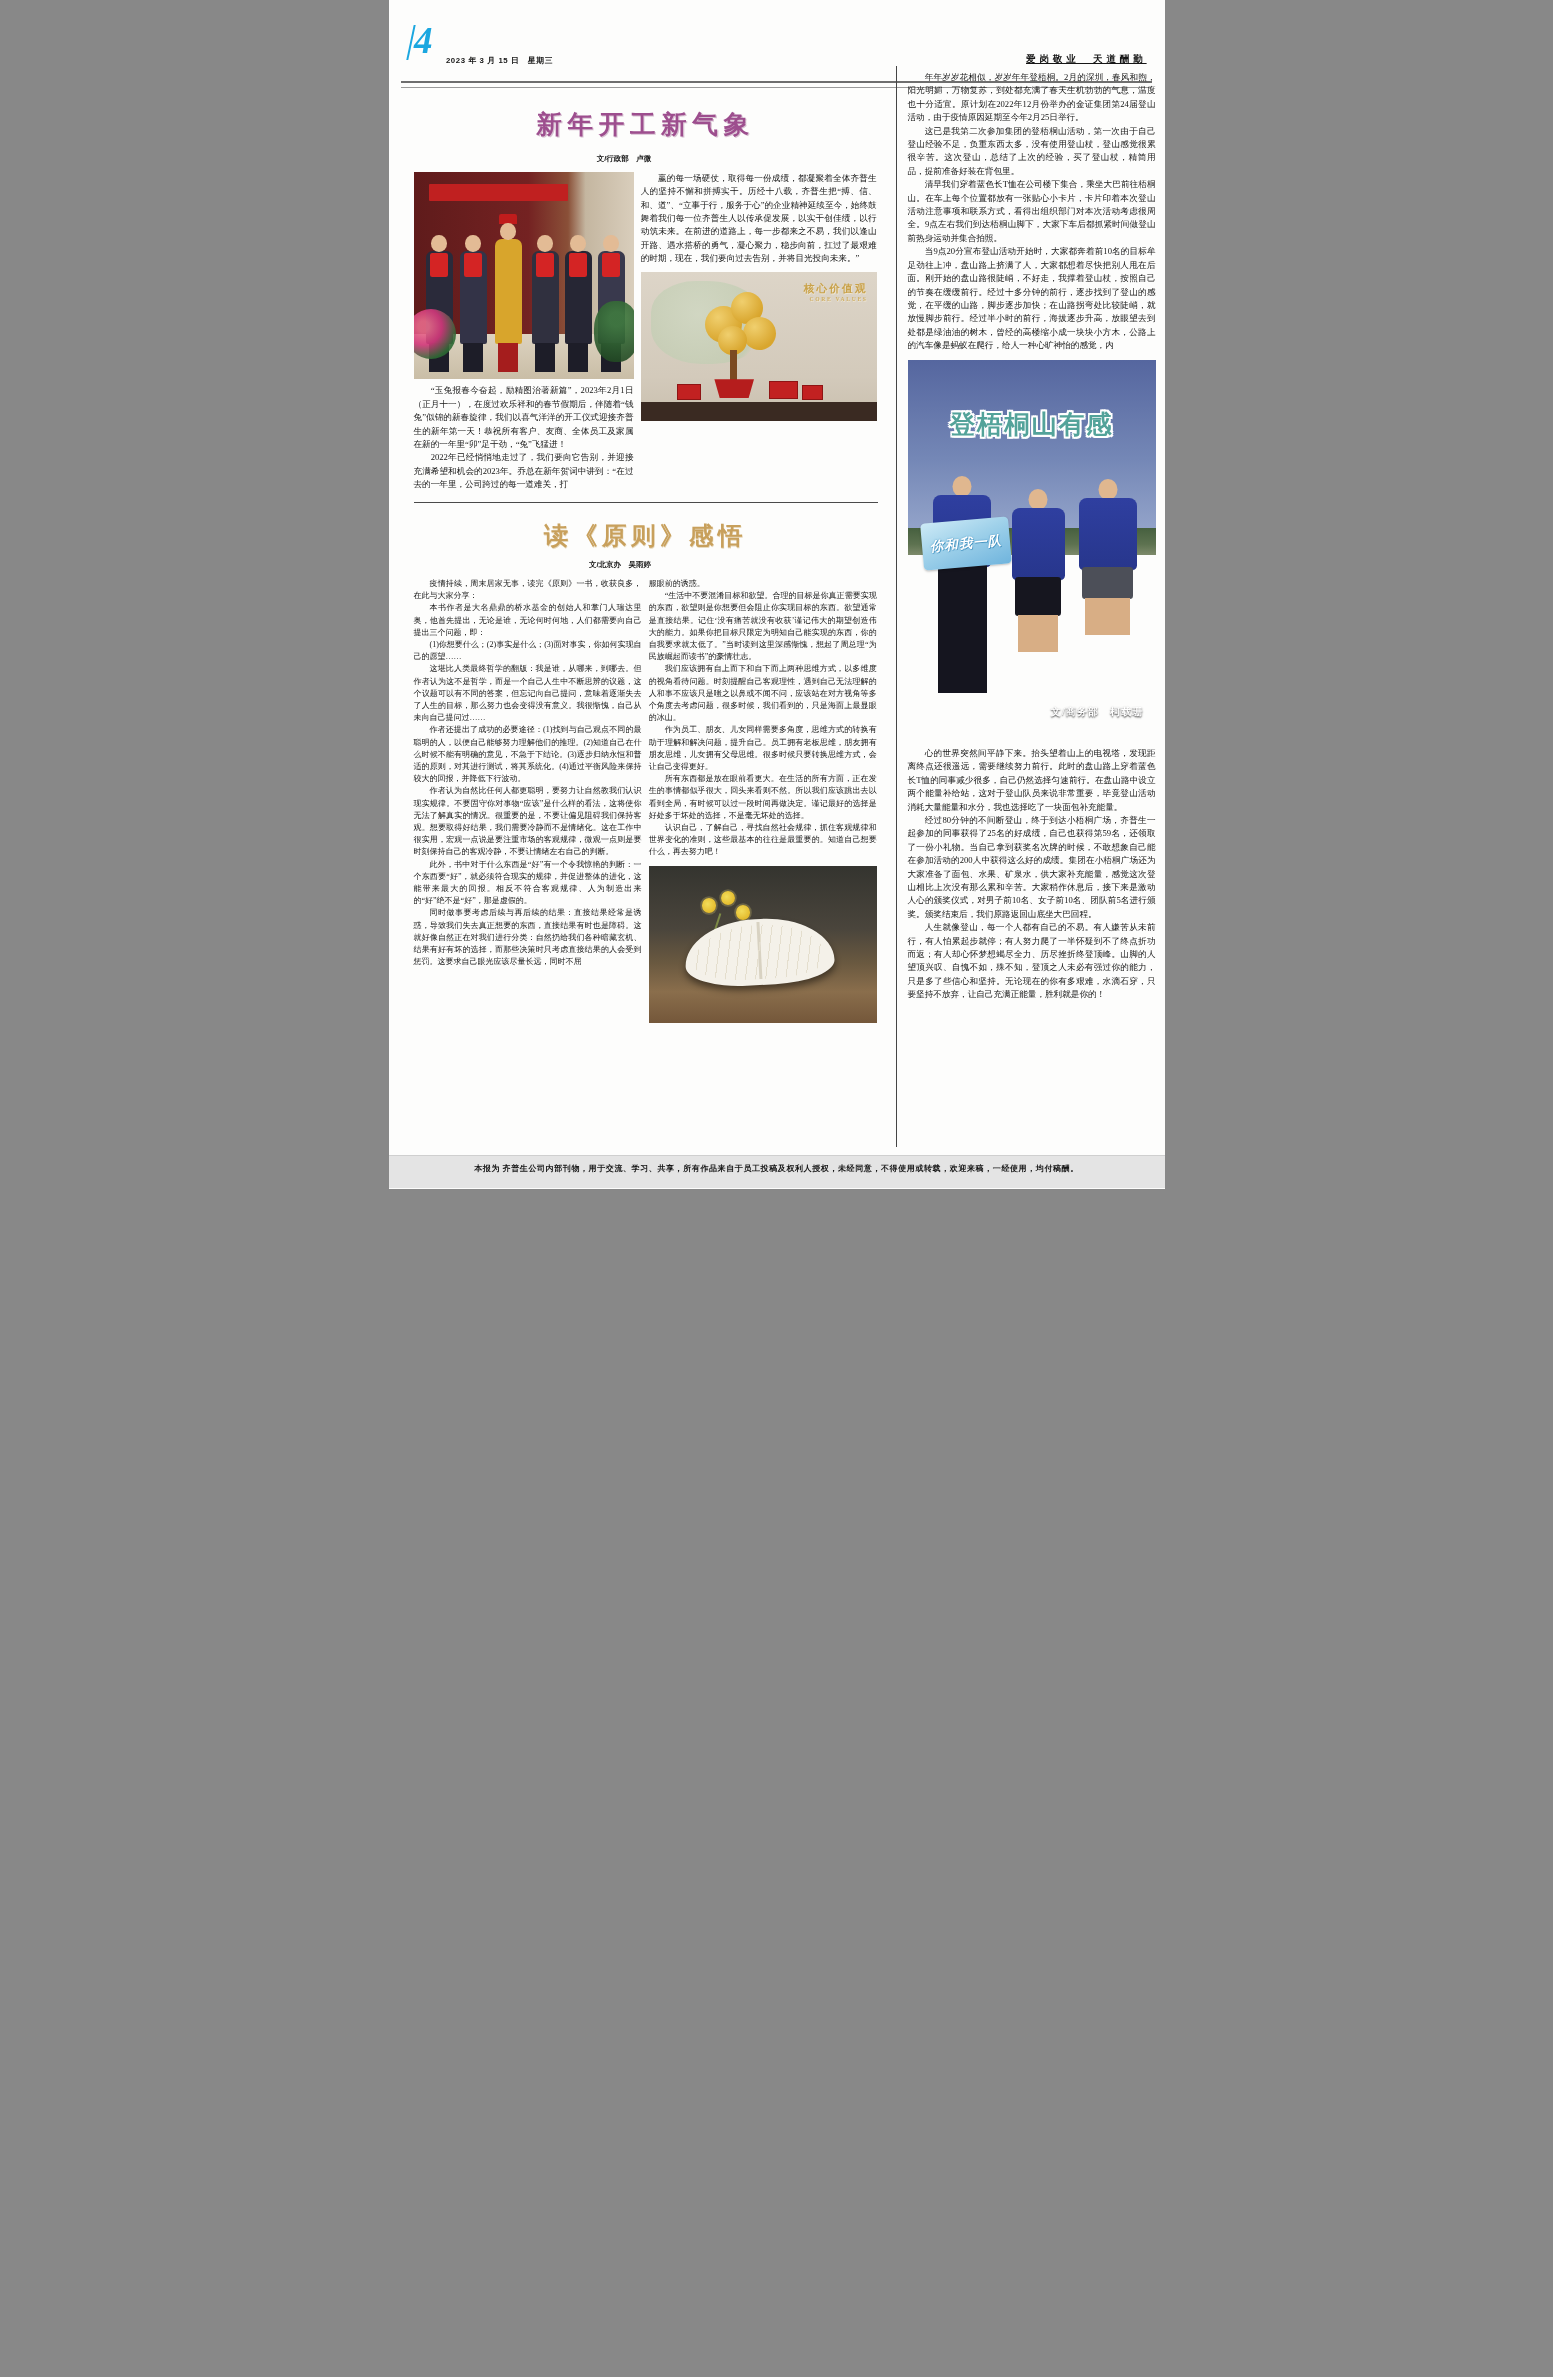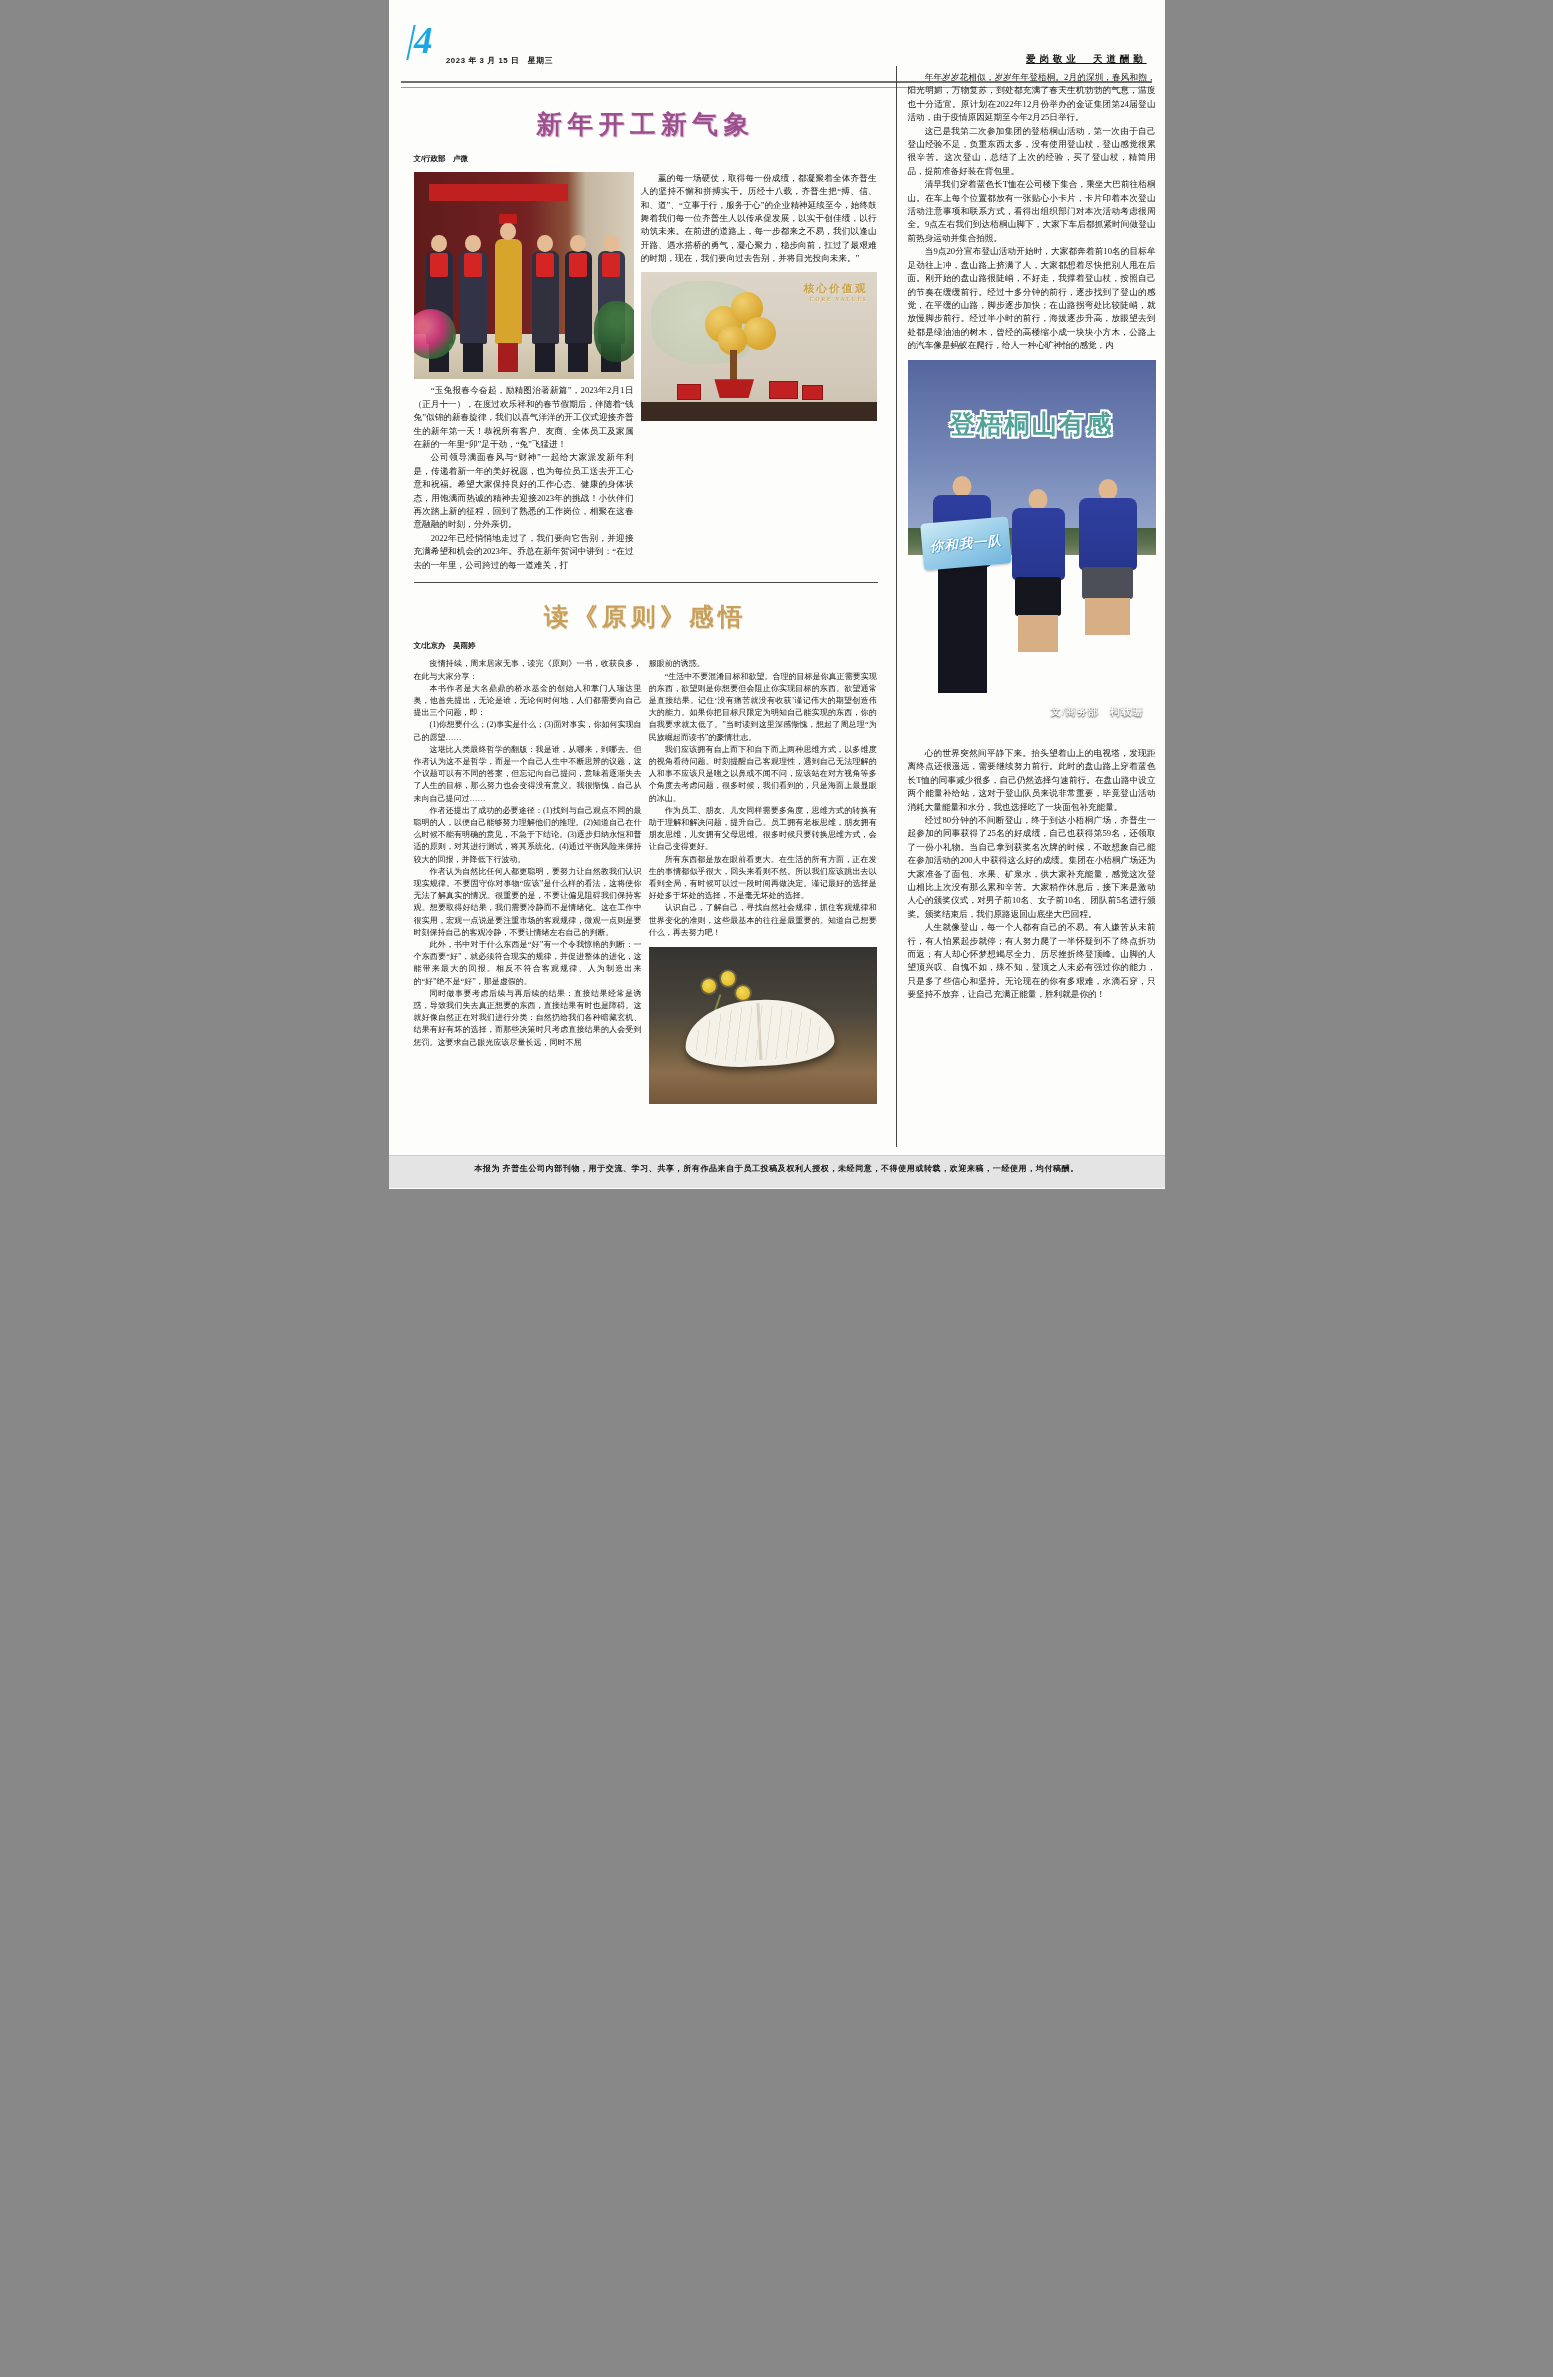--- a/index.html
+++ b/index.html
@@ -21,21 +21,21 @@
   .rule1 { position:absolute; left:12.2px; right:12.2px; top:81px; border-top:2.2px solid #6e6e6e; }
   .rule2 { position:absolute; left:12.2px; right:12.2px; top:87px; border-top:1.1px solid #9a9a9a; }
 
   
   .vrule { position:absolute; left:507px; top:66px; width:1.1px; height:1081px; background:#454545; }
 
   
   #leftzone { position:absolute; left:25px; top:95px; width:464px; }
   .a1-title { margin:12px; text-align:center; font-size:25.6px; font-weight:bold;
     color:#9d4e8e; letter-spacing:5.6px; text-shadow:1.1px 1.1px 0 #d8c2d2; }
-  .byline { text-align:left; font-size:7.5px; font-weight:bold; margin-top:7.8px;
+  .byline { text-align:center; font-size:7.5px; font-weight:bold; margin-top:7.8px;
     font-family:"Liberation Sans","DejaVu Sans",sans-serif; }
   .by1 { padding-right:43px; }
   .by2 { padding-right:51px; }
   .cols { display:flex; gap:7.2px; margin-top:7.8px; }
   .a1c1 { width:220px; } .a1c2 { width:236px; }
   .a2c1 { width:228px; } .a2c2 { width:228px; }
   .a-body p { margin:0; text-indent:2em; text-align:justify; }
   .a1-body p { font-size:8.6px; line-height:13.4px; }
   .a2-body p { font-size:8px; line-height:12.2px; }
   .divider { border-top:1.7px solid #4a4a4a; margin-top:10px; }
@@ -179,21 +179,20 @@
             </div>
           <div class="p1-fig" style="left:184px;background:#39394d;">
               <i class="p1-head"></i>
               <i class="p1-scarf"></i>
               <i class="p1-legs"></i>
             </div>
           <div class="p1-flowerL"></div>
           <div class="p1-flowerR"></div>
         </div>
         <p>“玉兔报春今奋起，励精图治著新篇”，2023年2月1日（正月十一），在度过欢乐祥和的春节假期后，伴随着“钱兔”似锦的新春旋律，我们以喜气洋洋的开工仪式迎接齐普生的新年第一天！恭祝所有客户、友商、全体员工及家属在新的一年里“卯”足干劲，“兔”飞猛进！</p>
-        <p>公司领导满面春风与“财神”一起给大家派发新年利是，传递着新一年的美好祝愿，也为每位员工送去开工心意和祝福。希望大家保持良好的工作心态、健康的身体状态，用饱满而热诚的精神去迎接2023年的挑战！小伙伴们再次踏上新的征程，回到了熟悉的工作岗位，相聚在这春意融融的时刻，分外亲切。</p>
         <p>2022年已经悄悄地走过了，我们要向它告别，并迎接充满希望和机会的2023年。乔总在新年贺词中讲到：“在过去的一年里，公司跨过的每一道难关，打</p>
       </div>
 
       <div class="a1c2">
         <p>赢的每一场硬仗，取得每一份成绩，都凝聚着全体齐普生人的坚持不懈和拼搏实干。历经十八载，齐普生把“搏、信、和、道”、“立事于行，服务于心”的企业精神延续至今，始终鼓舞着我们每一位齐普生人以传承促发展，以实干创佳绩，以行动筑未来。在前进的道路上，每一步都来之不易，我们以逢山开路、遇水搭桥的勇气，凝心聚力，稳步向前，扛过了最艰难的时期，现在，我们要向过去告别，并将目光投向未来。”</p>
 
         <div class="photo2">
           <div class="p2-map"></div>
           <div class="p2-label">
             <span>核心价值观</span>

